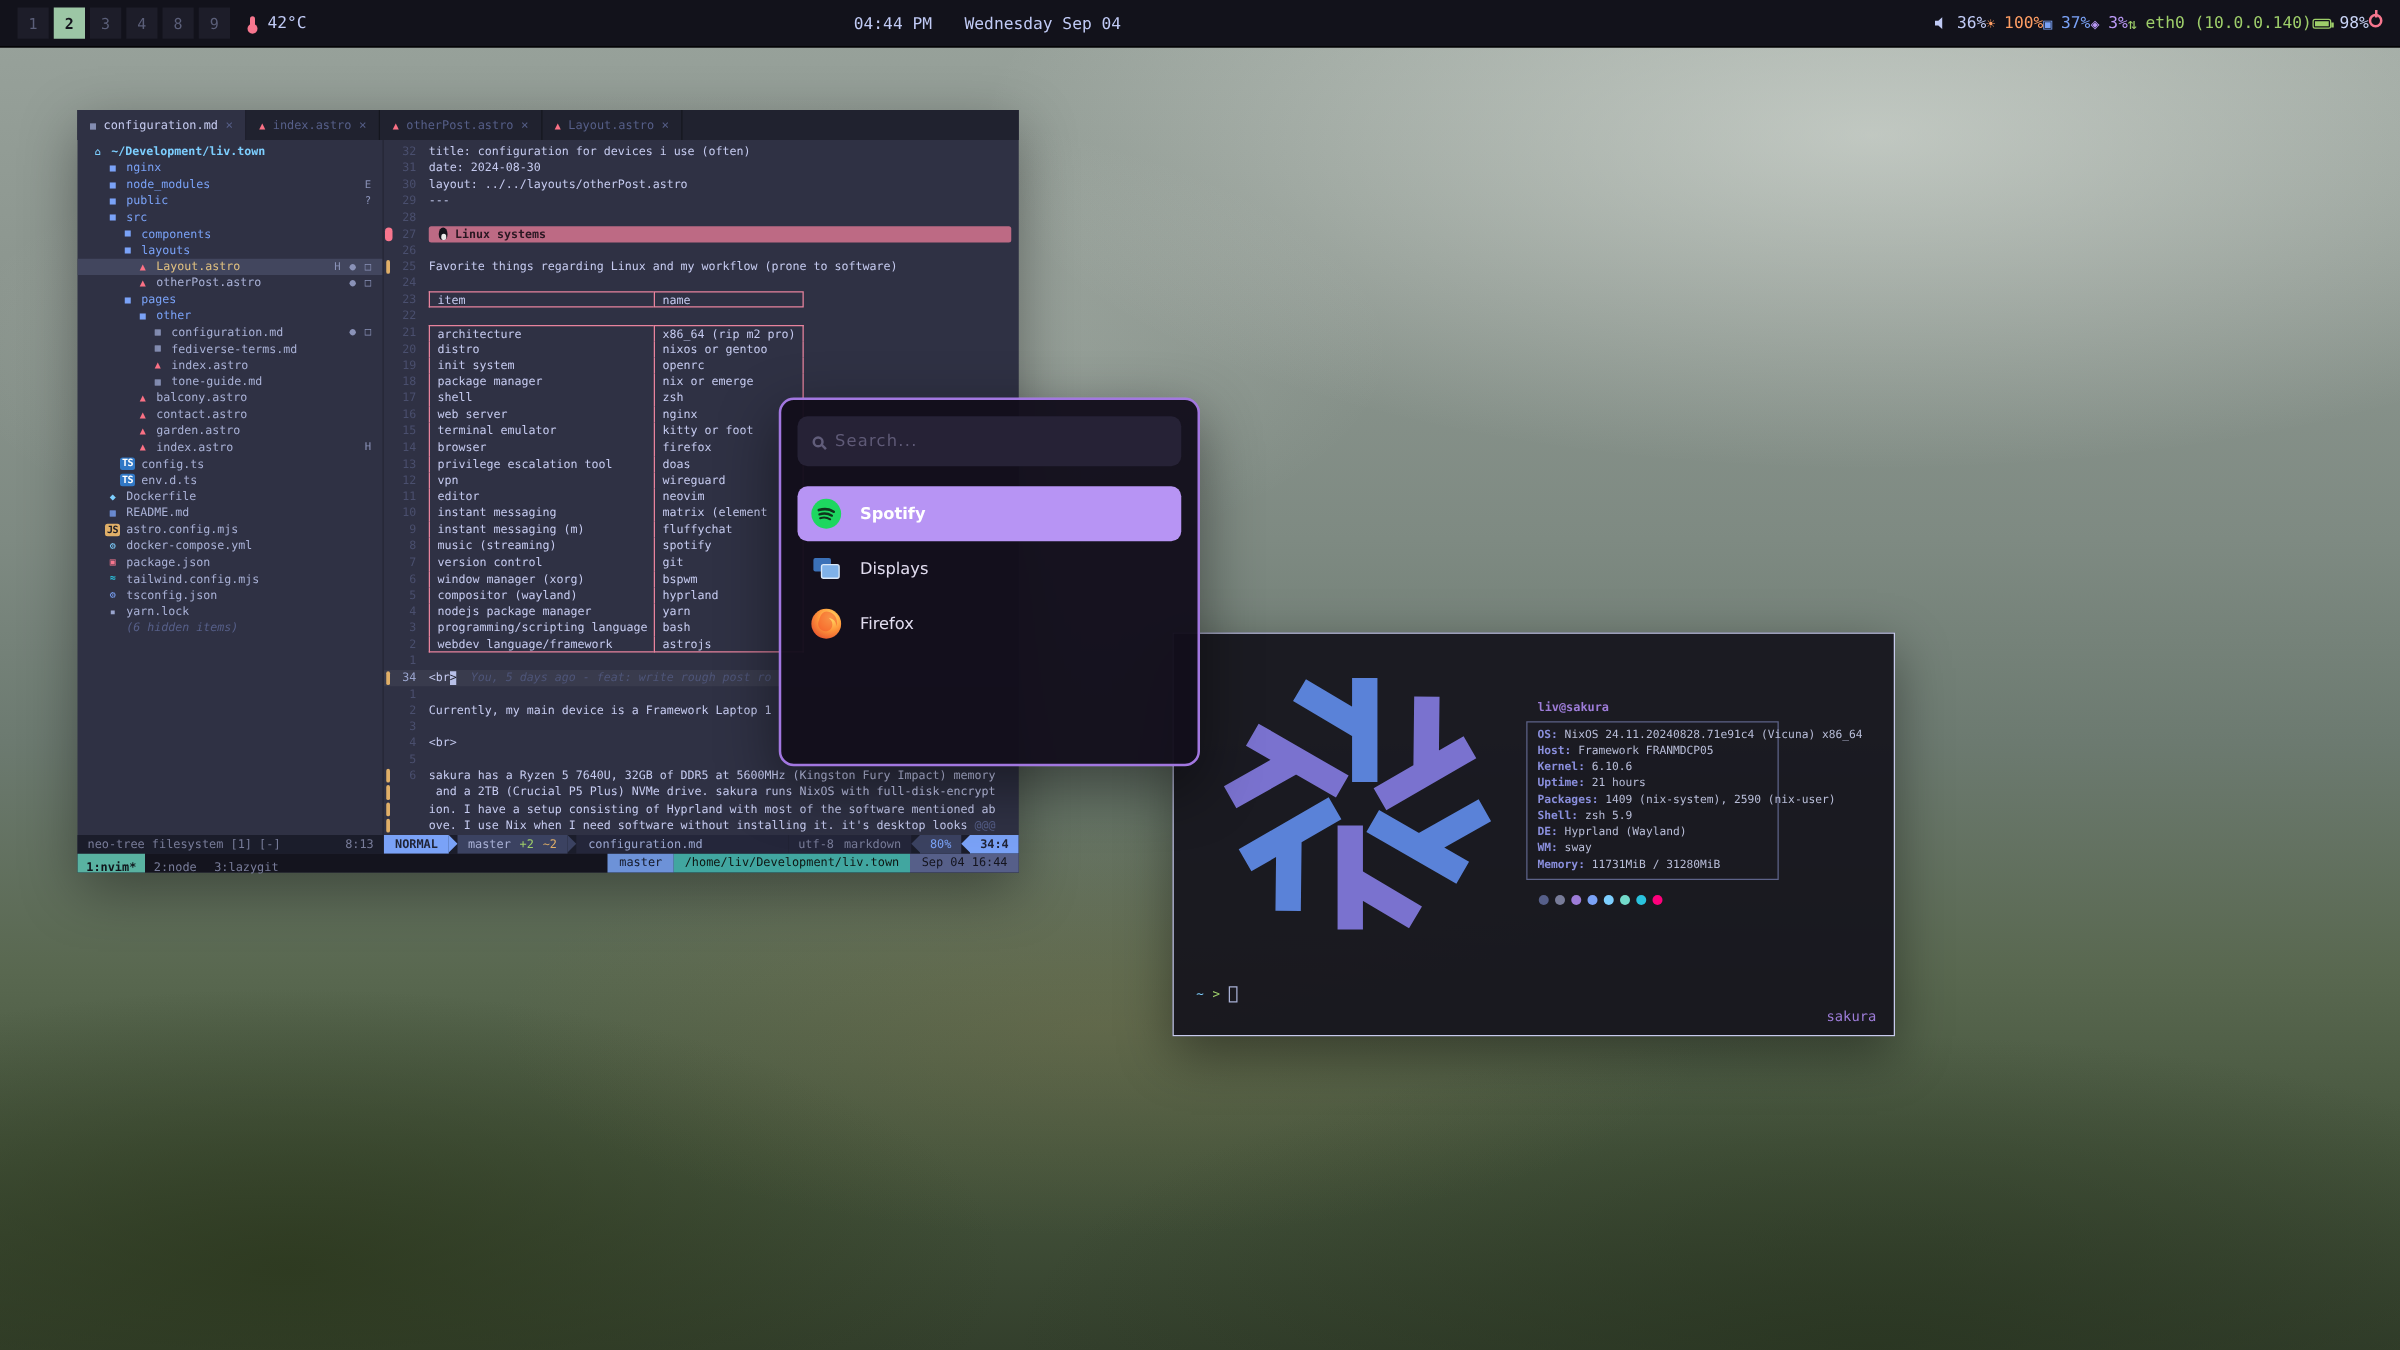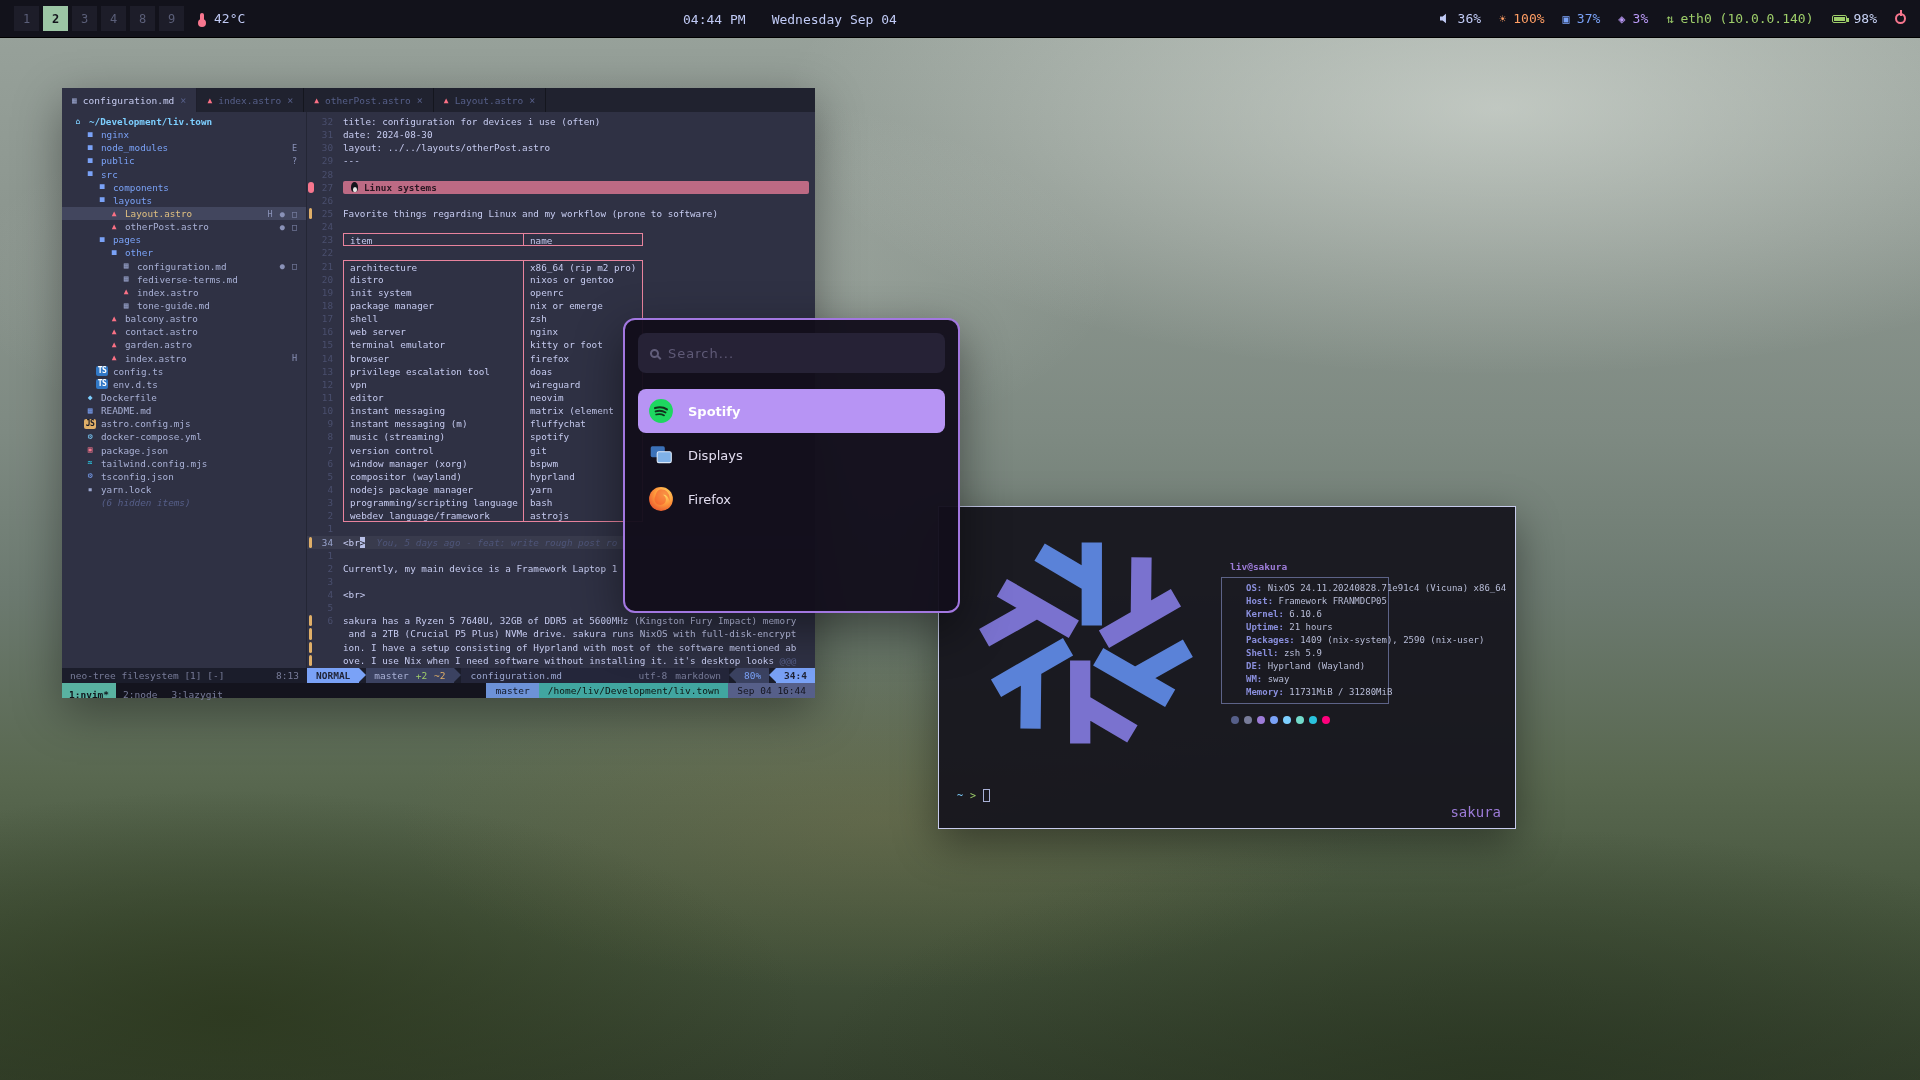--- a/index.html
+++ b/index.html
@@ -18,21 +18,21 @@
     padding:0 14px;color:#c0caf5;font-size:13px;z-index:10;border-bottom:1px solid #000}
   .tb-left{display:flex;align-items:center;gap:16px}
   .workspaces{display:flex;gap:4px}
   .ws{width:25px;height:25px;display:flex;align-items:center;justify-content:center;background:#1d1d29;color:#5b5f79;
     border:none;font:inherit;font-size:12px}
   .ws.active{background:#9cc6a5;color:#14141c;font-weight:bold}
   .mod{display:flex;align-items:center;gap:7px;white-space:nowrap}
   .icon-thermo{width:4px;height:12px;background:#f7768e;border-radius:2px;position:relative;display:inline-block;margin-right:3px}
   .icon-thermo::after{content:"";position:absolute;bottom:-2px;left:-2px;width:8px;height:8px;background:#f7768e;border-radius:50%}
   .tb-center{position:absolute;left:683px;top:0;height:38px;display:flex;align-items:center;gap:26px}
-  .tb-right{margin-left:auto;display:flex;align-items:center;gap:18px}
+  .tb-right{margin-left:auto;display:flex;align-items:flex-start;}
   .icon-speaker{width:11px;height:11px;background:currentColor;display:inline-block;
     clip-path:polygon(0 32%,28% 32%,58% 6%,58% 94%,28% 68%,0 68%)}
   .glyph{font-size:12px;line-height:1}
   .icon-batt{width:15px;height:8px;border:1px solid #9ece6a;border-radius:2px;position:relative;display:inline-block}
   .icon-batt::before{content:"";position:absolute;inset:1px;background:#9ece6a}
   .icon-batt::after{content:"";position:absolute;right:-3px;top:2px;width:2px;height:4px;background:#9ece6a}
   .icon-power{width:11px;height:11px;border:2px solid #f7768e;border-radius:50%;position:relative;display:inline-block;background:transparent;cursor:pointer}
   .icon-power::before{content:"";position:absolute;top:-5px;left:50%;width:2px;height:6px;background:#f7768e;transform:translateX(-50%)}
   
   .nvim{position:absolute;left:62px;top:88px;width:753px;height:610px;background:#2f3144;z-index:2;
@@ -113,29 +113,29 @@
   .app-label{color:#e2ddf0;font-size:13px}
   .app-item.selected .app-label{color:#fff;font-weight:bold}
   .app-icon{width:26px;height:26px;flex:none;display:flex}
   
   .fetchwin{position:absolute;left:938px;top:506px;width:578px;height:323px;background:rgba(20,19,28,.93);
     border:1px solid #c7cbec;z-index:3;padding:8px 12px;color:#b8bdd8;font-size:9px;box-shadow:0 14px 40px rgba(0,0,0,.4)}
   .fetch-body{display:flex;height:256px}
   .nix-logo{width:270px;display:flex;align-items:center;justify-content:center;flex:none}
   .fetch-info{padding-top:46px}
   .fetch-title{color:#9d7cd8;font-weight:bold;margin:0 0 5px 9px;font-size:9.5px}
-  .fetch-box{border:1px solid #5d6388;width:168px;padding:4px 24px}
+  .fetch-box{border:1px solid #5d6388;width:202px;padding:4px 8px}
   .finfo-line{line-height:13px;white-space:nowrap}
   .flabel{color:#8a8fdd;font-weight:bold}
   .palette{display:flex;gap:5px;margin:12px 0 0 10px}
   .dot{width:8px;height:8px;border-radius:50%}
   .prompt-row{display:flex;align-items:center;gap:7px;margin-top:18px;padding-left:6px;font-size:10px}
   .ppath{color:#7dcfff}.pchar{color:#9ece6a}
   .pcursor{width:7px;height:13px;border:1px solid #a9b1d6;display:inline-block}
-  .fetch-host{position:absolute;right:14px;bottom:8px;color:#9d7cd8;font-size:14px}
+  .fetch-host{position:absolute;right:14px;bottom:8px;color:#9d7cd8;font-size:11px}
 </style>
 </head>
 <body>
 
 <header class="topbar">
   <div class="tb-left">
     <div class="workspaces">
       <button class="ws">
           <span>1</span>
         </button>

